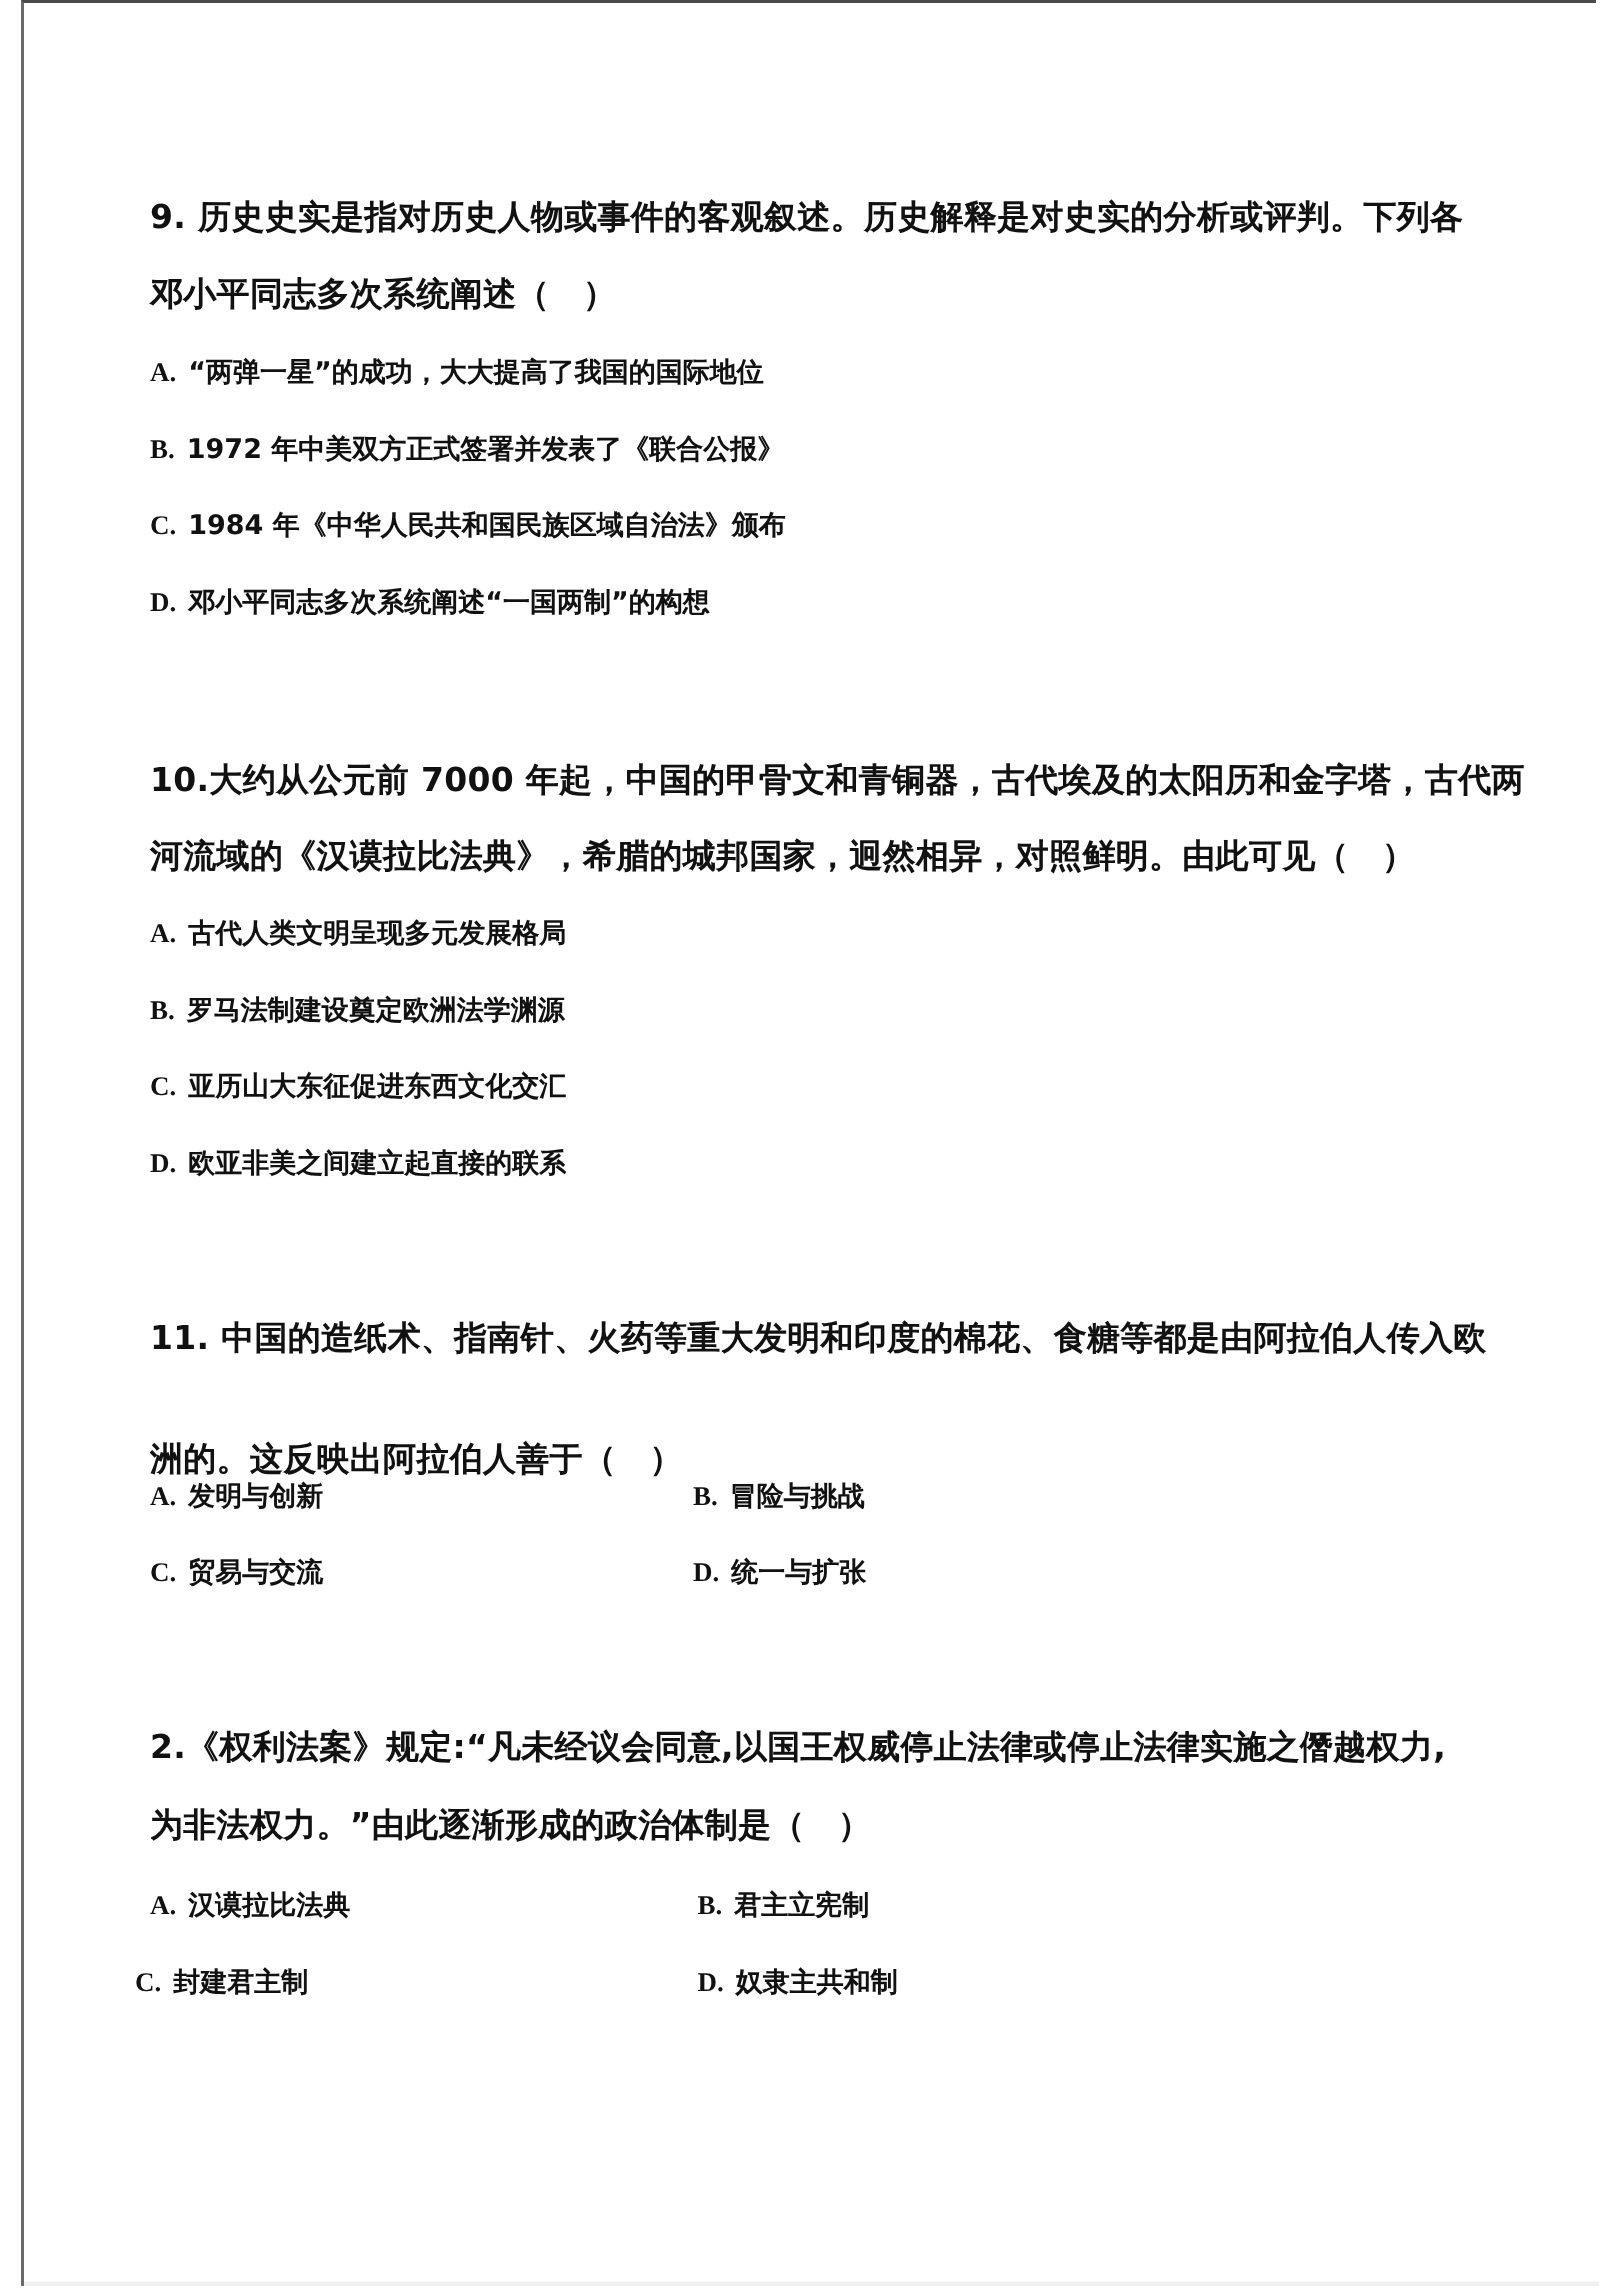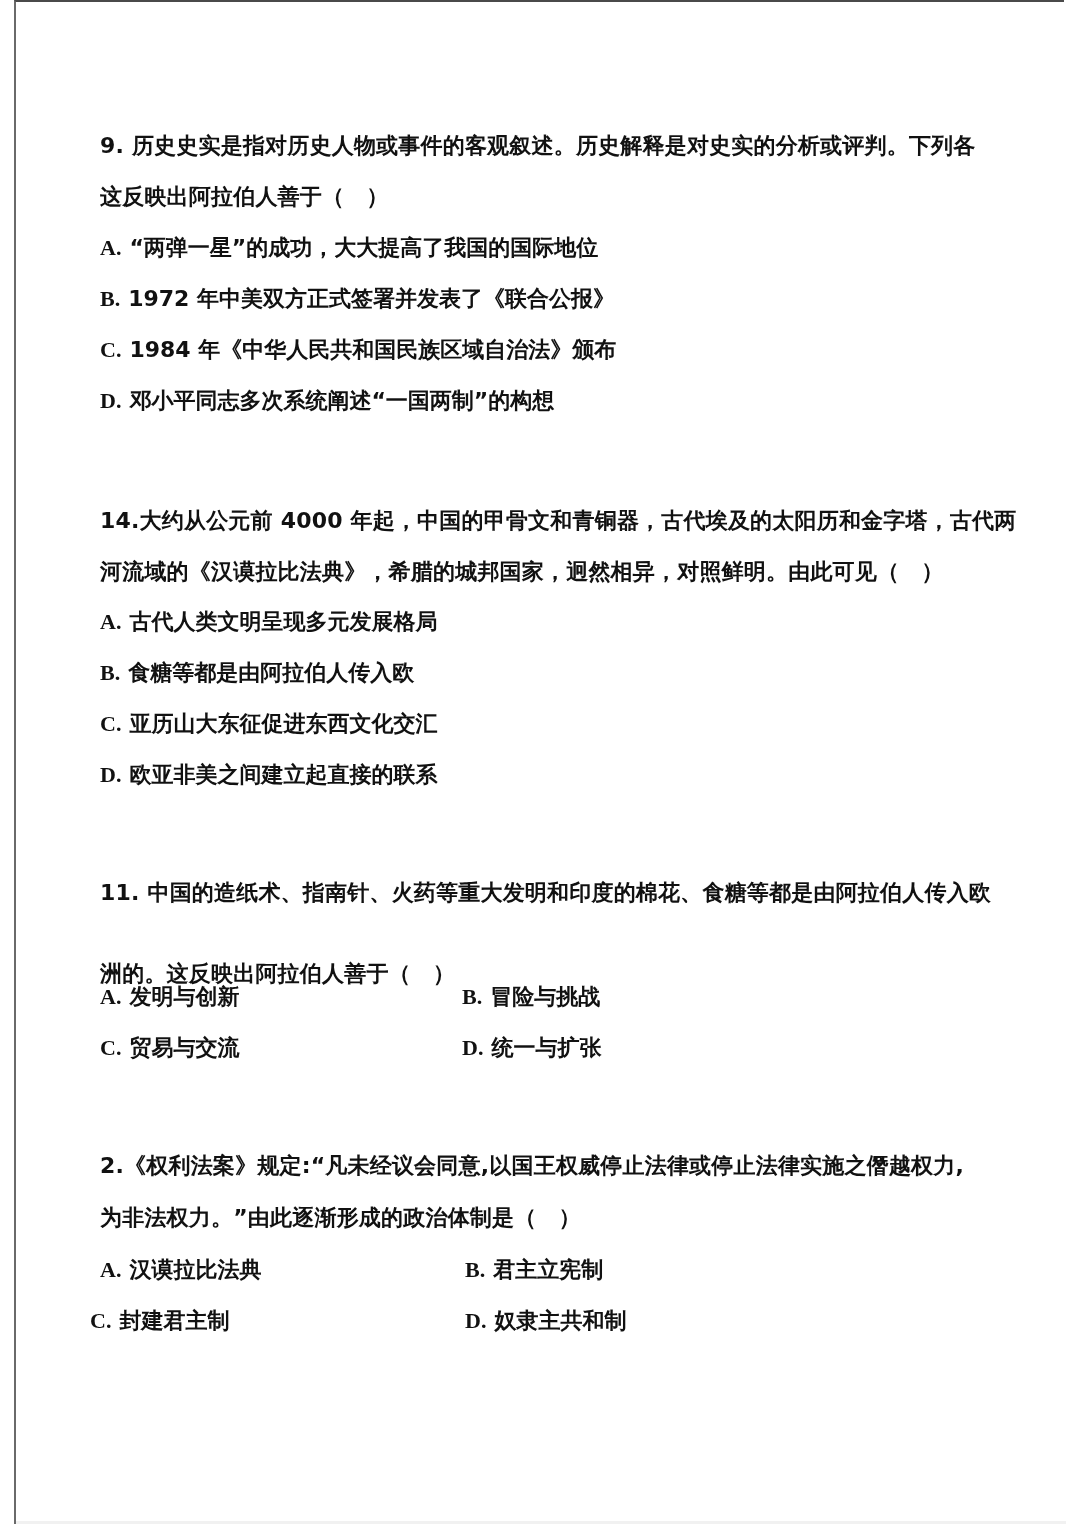--- a/index.html
+++ b/index.html
@@ -37,64 +37,64 @@
       position: absolute;
       left: 100px;
       font-size: 22px;
       line-height: 26px;
       font-weight: bold;
       white-space: nowrap;
       letter-spacing: 0.2px;
     }
     .opt {
       position: absolute;
-      font-size: 22px;
+      font-size: 18px;
       line-height: 26px;
       font-weight: bold;
       white-space: nowrap;
     }
     .opt .letter {
       font-family: "Liberation Serif", "DejaVu Serif", serif;
       font-weight: bold;
       margin-right: 8px;
     }
   </style>
 </head>
 <body>
 
 <div class="page"></div>
 <div class="page-bottom-shadow"></div>
 
 <div>
   <div class="line" style="top:133px;">9. 历史史实是指对历史人物或事件的客观叙述。历史解释是对史实的分析或评判。下列各</div>
-  <div class="line" style="top:184px;">这反映出阿拉伯人善于（　）</div>
+  <div class="line" style="top:184px;">邓小平同志多次系统阐述（　）</div>
 
   <div class="opt" style="left:100px; top:235px;">
     <span class="letter">A.</span><span>“两弹一星”的成功，大大提高了我国的国际地位</span>
   </div>
   <div class="opt" style="left:100px; top:286px;">
     <span class="letter">B.</span><span>1972 年中美双方正式签署并发表了《联合公报》</span>
   </div>
   <div class="opt" style="left:100px; top:337px;">
     <span class="letter">C.</span><span>1984 年《中华人民共和国民族区域自治法》颁布</span>
   </div>
   <div class="opt" style="left:100px; top:388px;">
     <span class="letter">D.</span><span>邓小平同志多次系统阐述“一国两制”的构想</span>
   </div>
 </div>
 
 <div>
-  <div class="line" style="top:508px;">14.大约从公元前 4000 年起，中国的甲骨文和青铜器，古代埃及的太阳历和金字塔，古代两</div>
+  <div class="line" style="top:508px;">10.大约从公元前 7000 年起，中国的甲骨文和青铜器，古代埃及的太阳历和金字塔，古代两</div>
   <div class="line" style="top:559px;">河流域的《汉谟拉比法典》，希腊的城邦国家，迥然相异，对照鲜明。由此可见（　）</div>
 
   <div class="opt" style="left:100px; top:609px;">
     <span class="letter">A.</span><span>古代人类文明呈现多元发展格局</span>
   </div>
   <div class="opt" style="left:100px; top:660px;">
-    <span class="letter">B.</span><span>食糖等都是由阿拉伯人传入欧</span>
+    <span class="letter">B.</span><span>罗马法制建设奠定欧洲法学渊源</span>
   </div>
   <div class="opt" style="left:100px; top:711px;">
     <span class="letter">C.</span><span>亚历山大东征促进东西文化交汇</span>
   </div>
   <div class="opt" style="left:100px; top:762px;">
     <span class="letter">D.</span><span>欧亚非美之间建立起直接的联系</span>
   </div>
 </div>
 
 <div>

